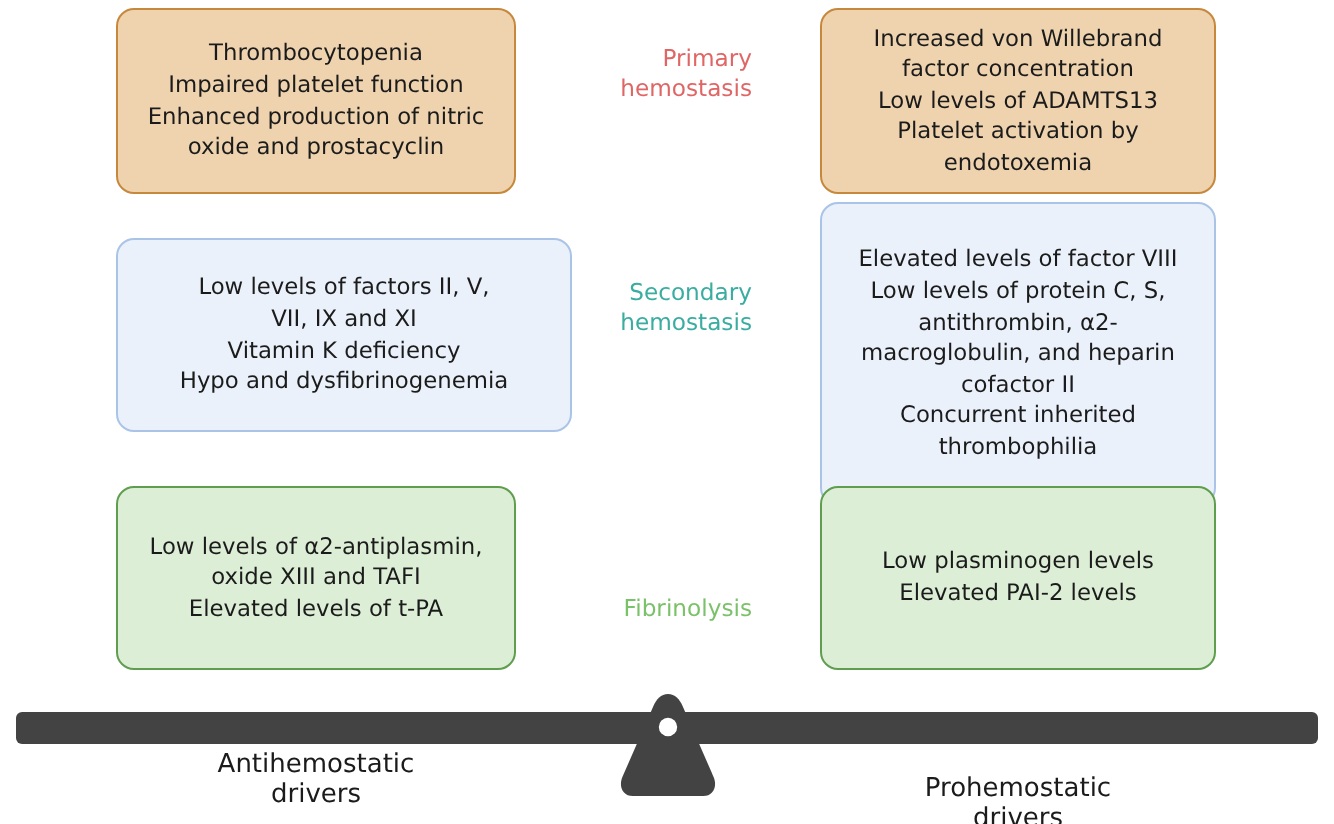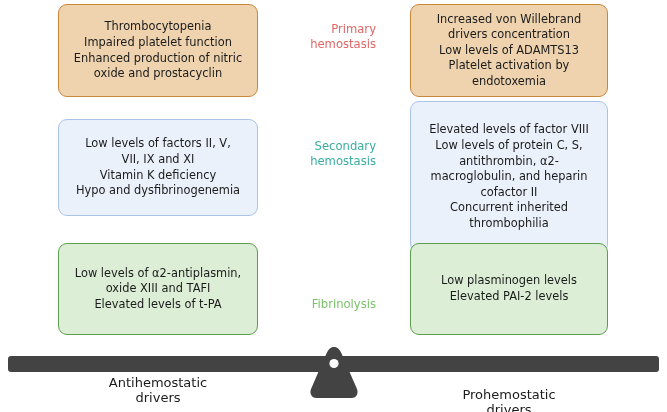--- a/index.html
+++ b/index.html
@@ -74,26 +74,26 @@
 
   <div class="box primary-fill" style="left:58px; top:4px; width:200px; height:93px;text-align:center;">Thrombocytopenia
 Impaired platelet function
 Enhanced production of nitric
 oxide and prostacyclin</div>
 
   <div class="stage-label" style="left:290px; top:22px; width:86px; color:#e06666;">Primary
 hemostasis</div>
 
   <div class="box primary-fill" style="left:410px; top:4px; width:198px; height:93px;">Increased von Willebrand
-drivers concentration
+factor concentration
 Low levels of ADAMTS13
 Platelet activation by
 endotoxemia</div>
 
-  <div class="box secondary-fill" style="left:58px; top:119px; width:200px; height:97px;">Low levels of factors II, V,
+  <div class="box secondary-fill" style="left:58px; top:119px; width:228px; height:97px;">Low levels of factors II, V,
 VII, IX and XI
 Vitamin K deficiency
 Hypo and dysfibrinogenemia</div>
 
   <div class="stage-label" style="left:290px; top:139px; width:86px; color:#3aada0;">Secondary
 hemostasis</div>
 
   <div class="box secondary-fill" style="left:410px; top:101px; width:198px; height:152px;">Elevated levels of factor VIII
 Low levels of protein C, S,
 antithrombin, α2-

